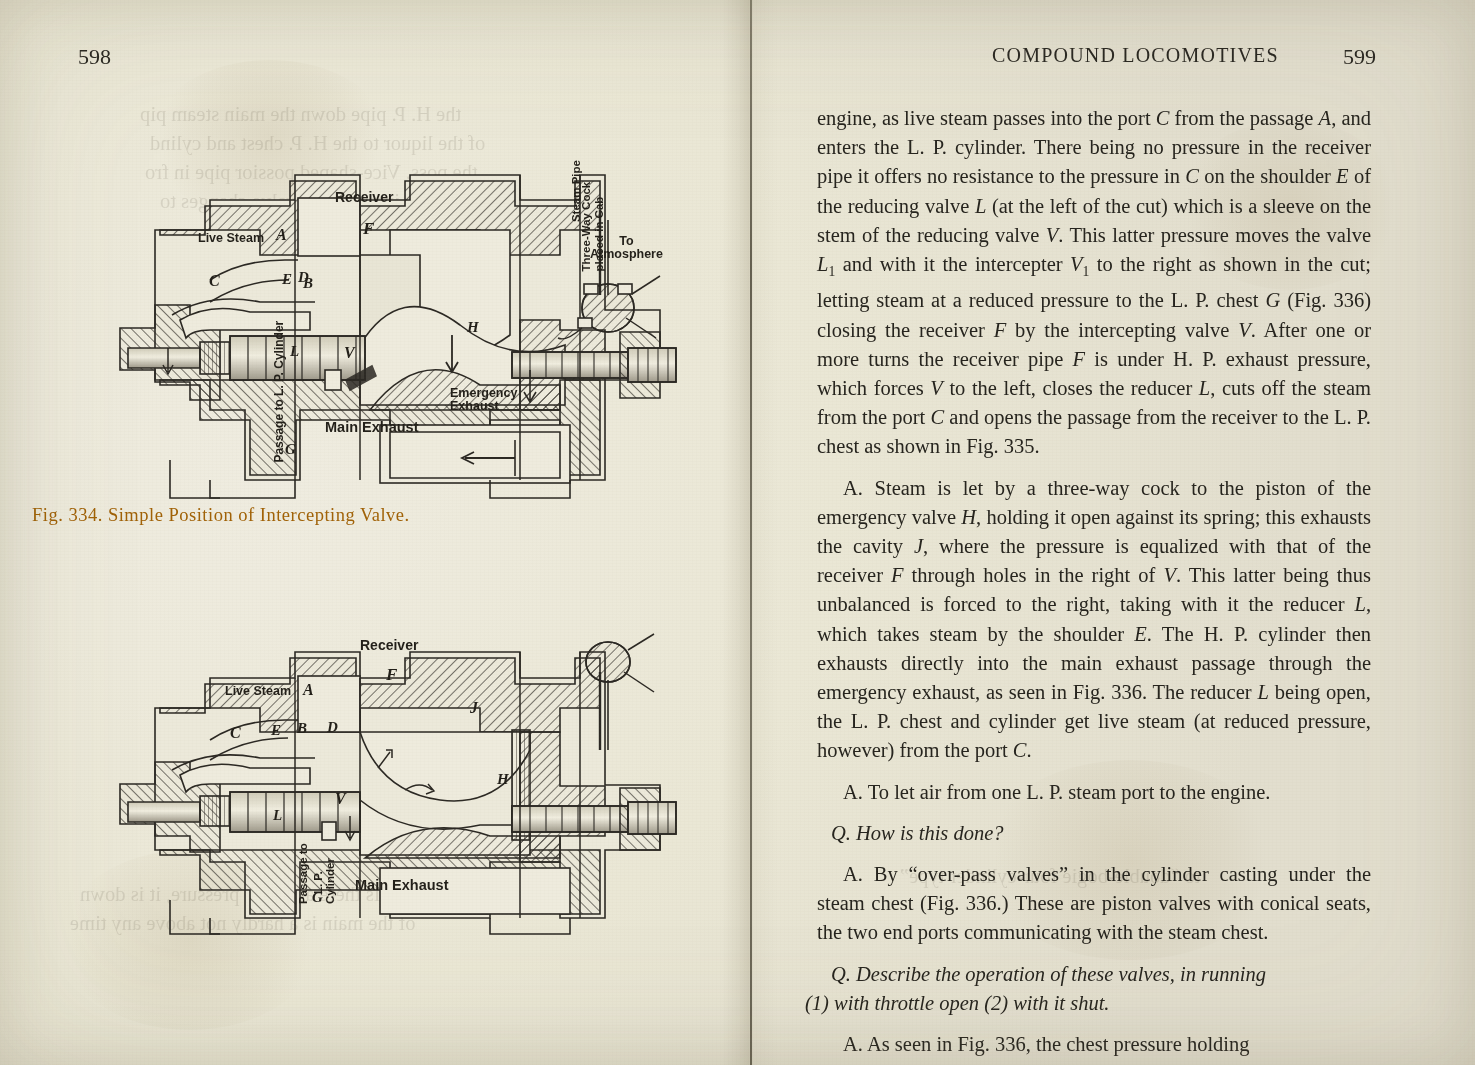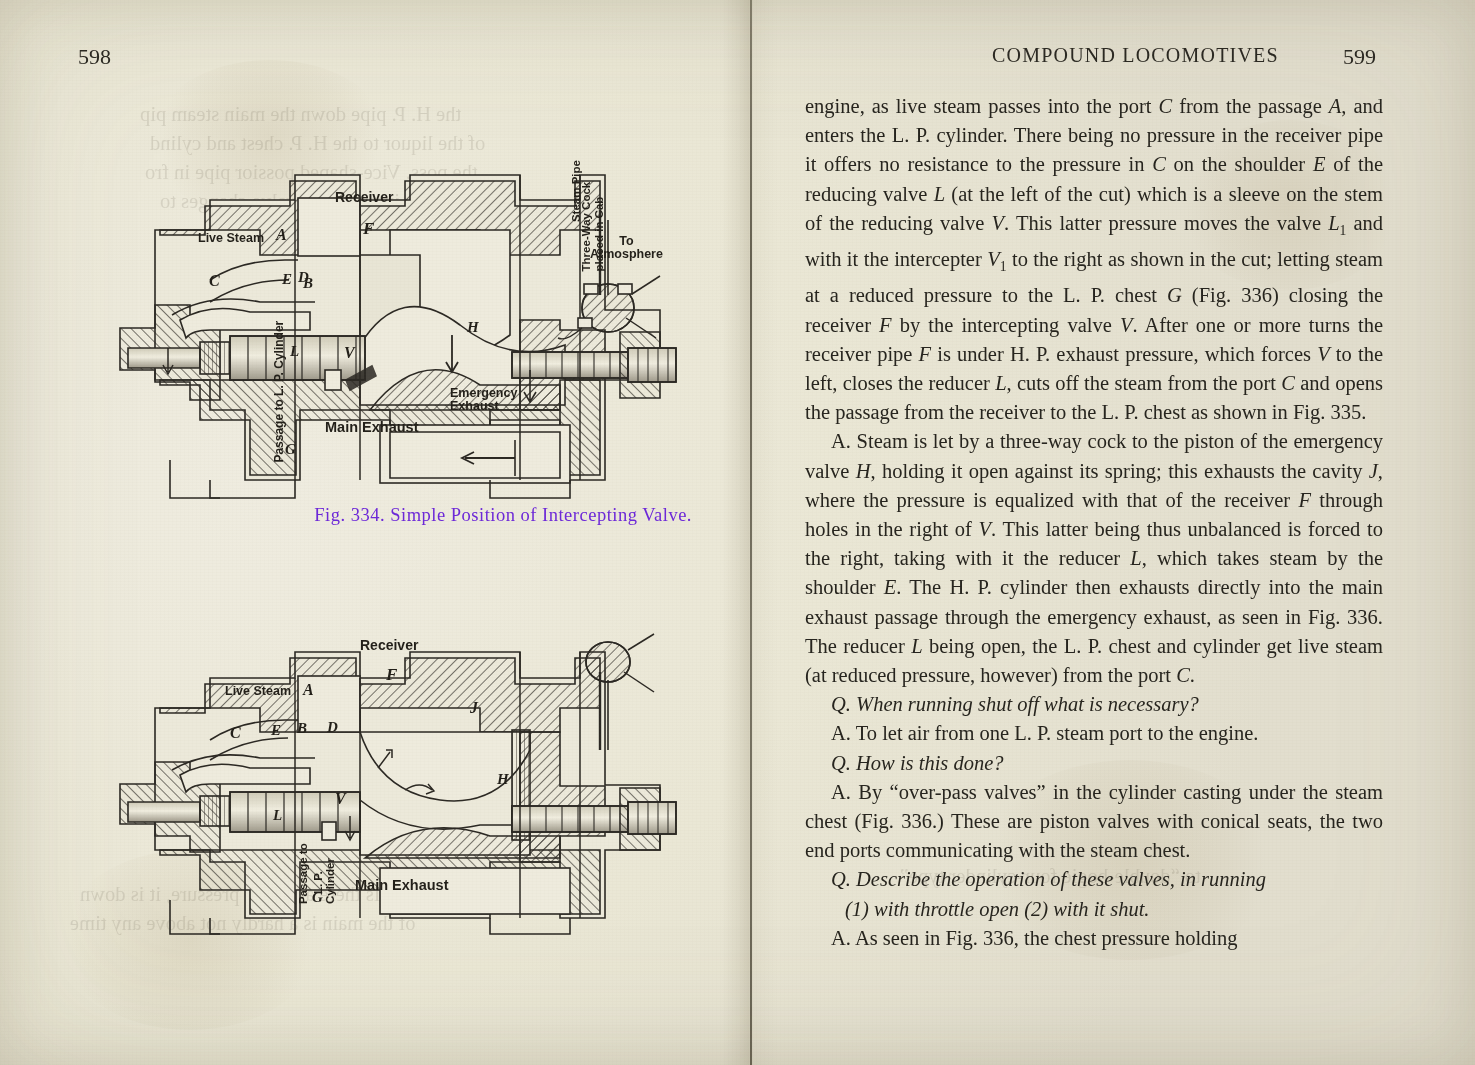--- a/index.html
+++ b/index.html
@@ -100,24 +100,24 @@
 
   
   .fig-block { position: absolute; }
   #fig334 { left: 60px; top: 80px; width: 630px; height: 420px; }
   #fig335 { left: 60px; top: 600px; width: 630px; height: 340px; }
 
   .fig-caption {
     position: absolute;
     width: 660px;
     left: 32px;
-    text-align: right;
+    text-align: left;
     font-size: 18.5px;
     letter-spacing: 0.5px;
-    color: #6d28d9;
+    color: #a16207;
     white-space: nowrap;
   }
   #cap334 { top: 505px; }
   #cap335 { top: 958px; }
 
   .fig-svg { position: absolute; left: 0; top: 0; }
 
   
   .dlabel {
     position: absolute;
@@ -139,21 +139,21 @@
     position: absolute;
     left: 805px;
     top: 92px;
     width: 578px;
   }
   .para {
     font-size: 20.5px;
     line-height: 29.2px;
     text-align: justify;
     text-align-last: left;
-    margin: 0;
+    margin: 12px;
     color: #26241e;
     -webkit-hyphens: none;
     hyphens: none;
   }
   .para.indent { text-indent: 26px; }
   .q-para {
     font-size: 20.5px;
     line-height: 29.2px;
     text-align: justify;
     text-align-last: left;
@@ -465,27 +465,26 @@
   </div>
 
 
   <div id="text-col">
 
     <p class="para"><span>engine, as live steam passes into the port </span><span class="italic-var">C</span><span> from the passage </span><span class="italic-var">A</span><span>, and enters the L. P. cylinder.  There being no pressure in the receiver pipe it offers no resistance to the pressure in </span><span class="italic-var">C</span><span> on the shoulder </span><span class="italic-var">E</span><span> of the reducing valve </span><span class="italic-var">L</span><span> (at the left of the cut) which is a sleeve on the stem of the reducing valve </span><span class="italic-var">V</span><span>. This latter pressure moves the valve </span><span class="italic-var">L</span><sub>1</sub><span> and with it the intercepter </span><span class="italic-var">V</span><sub>1</sub><span> to the right as shown in the cut; letting steam at a reduced pressure to the L. P. chest </span><span class="italic-var">G</span><span> (Fig. 336) closing the receiver </span><span class="italic-var">F</span><span> by the intercepting valve </span><span class="italic-var">V</span><span>.  After one or more turns the receiver pipe </span><span class="italic-var">F</span><span> is under H. P. exhaust pressure, which forces </span><span class="italic-var">V</span><span> to the left, closes the reducer </span><span class="italic-var">L</span><span>, cuts off the steam from the port </span><span class="italic-var">C</span><span> and opens the passage from the receiver to the L. P. chest as shown in Fig. 335.</span></p>
 
 
     <p class="para indent"><span>A. Steam is let by a three-way cock to the piston of the emergency valve </span><span class="italic-var">H</span><span>, holding it open against its spring; this exhausts the cavity </span><span class="italic-var">J</span><span>, where the pressure is equalized with that of the receiver </span><span class="italic-var">F</span><span> through holes in the right of </span><span class="italic-var">V</span><span>.  This latter being thus unbalanced is forced to the right, taking with it the reducer </span><span class="italic-var">L</span><span>, which takes steam by the shoulder </span><span class="italic-var">E</span><span>.  The H. P. cylinder then exhausts directly into the main exhaust passage through the emergency exhaust, as seen in Fig. 336.  The reducer </span><span class="italic-var">L</span><span> being open, the L. P. chest and cylinder get live steam (at reduced pressure, however) from the port </span><span class="italic-var">C</span><span>.</span></p>
 
-    <p class="q-para">Q. When running shut off what is necessary?</p>
     <p class="para indent">A. To let air from one L. P. steam port to the engine.</p>
 
     <p class="q-para">Q. How is this done?</p>
     <p class="para indent">A. By “over-pass valves” in the cylinder casting under the steam chest (Fig. 336.)   These are piston valves with conical seats, the two end ports communicating with the steam chest.</p>
 
-    <p class="q-para" style="text-align-last:left;"><span>Q. Describe the operation of these valves, in running</span><br><span style="display:inline-block; text-indent:0;margin-left:40px;">(1) with throttle open (2) with it shut.</span></p>
+    <p class="q-para" style="text-align-last:left;"><span>Q. Describe the operation of these valves, in running</span><br><span style="display:inline-block; text-indent:0;">(1) with throttle open (2) with it shut.</span></p>
 
     <p class="para indent">A. As seen in Fig. 336, the chest pressure holding</p>
   </div>
 
   <div class="gutter"></div>
   <div class="gutter-line"></div>
 
   <div class="paper-grain"></div>
   <div class="page-edge-shadow"></div>
 </div>

